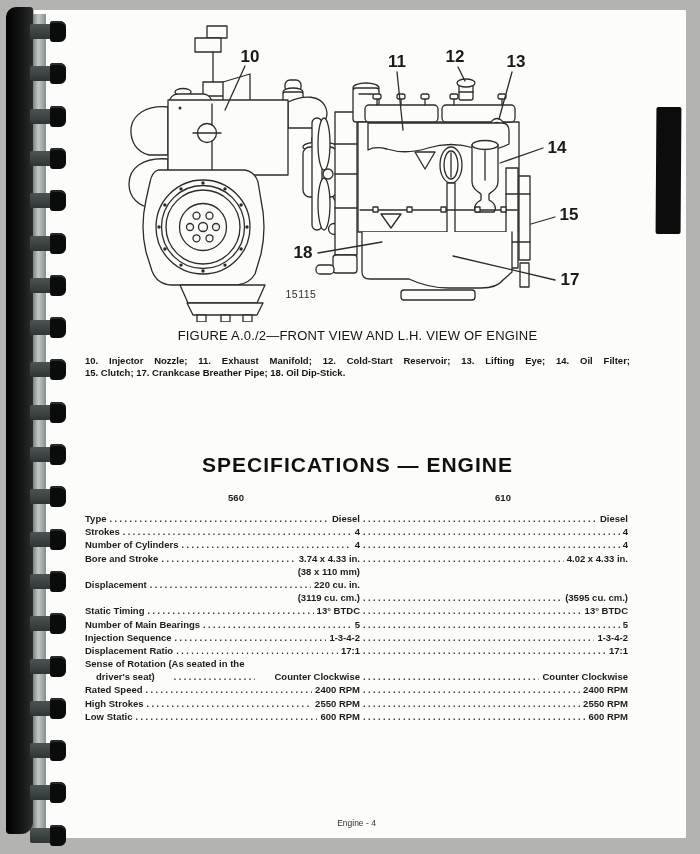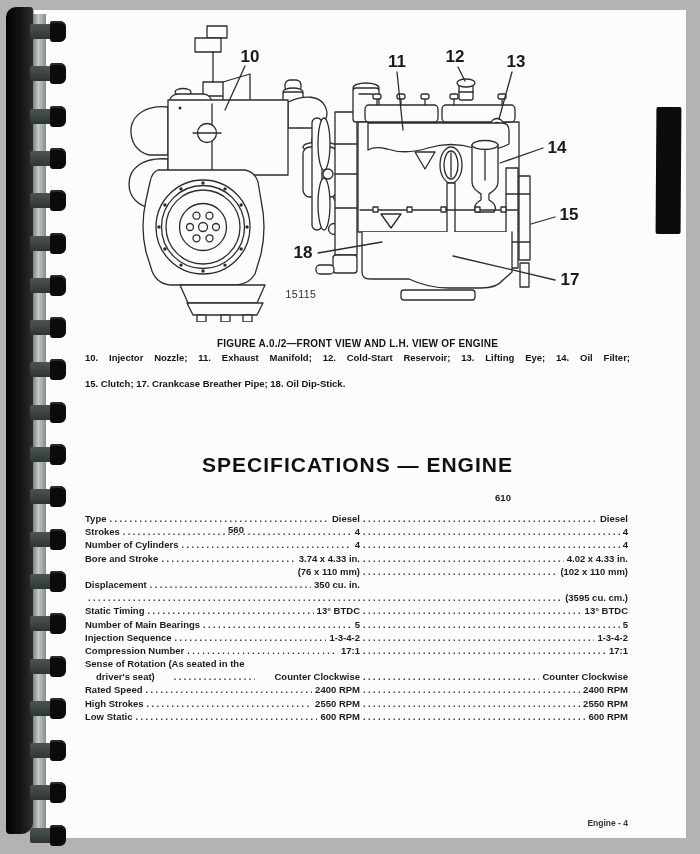--- a/index.html
+++ b/index.html
@@ -23,43 +23,43 @@
   .figure-svg{position:absolute;left:51px;top:12px;}
   .figure-svg path,.figure-svg rect,.figure-svg circle,.figure-svg ellipse,.figure-svg line,.figure-svg polygon{
     stroke:#2c2c2c;stroke-width:1.3;fill:none;stroke-linejoin:round;stroke-linecap:round;}
   .figure-svg .f{fill:#fcfcfa;}
   .figure-svg .dk{fill:#2c2c2c;stroke:none;}
   .figure-svg text{stroke:none;fill:#191919;font-family:"Liberation Sans",sans-serif;
     font-weight:bold;font-size:17px;}
   .figure-svg text.fig-num{font-size:10.5px;font-weight:normal;letter-spacing:.5px;fill:#2e2e2e;}
   
   .caption{position:absolute;left:51px;top:318px;width:545px;color:#141414;}
-  .caption-title{text-align:center;font-size:10px;font-weight:bold;letter-spacing:.2px;margin-top:10px;}
-  .caption-line1{margin-top:3px;font-size:9.5px;font-weight:bold;text-align:justify;text-align-last:justify;}
-  .caption-line2{font-size:9.5px;font-weight:bold;margin-top:15px;}
+  .caption-title{text-align:center;font-size:13px;font-weight:normal;letter-spacing:.2px;}
+  .caption-line1{margin-top:12px;font-size:9.5px;font-weight:bold;text-align:justify;text-align-last:justify;}
+  .caption-line2{font-size:9.5px;font-weight:bold;margin-top:1px;}
   
   .specs-title{position:absolute;left:51px;top:443px;width:545px;margin:0;text-align:center;
     font-size:21px;font-weight:bold;letter-spacing:1px;color:#101010;}
   .col-headers{position:absolute;left:51px;top:482px;width:545px;height:12px;
     font-size:9.5px;font-weight:bold;color:#1b1b1b;}
   .col-headers span{position:absolute;transform:translateX(-50%);}
-  .col-560{left:151px;margin-top:32px;} .col-610{left:418px;}
+  .col-560{left:151px;} .col-610{left:418px;}
   .spec-table{position:absolute;left:51px;top:502px;width:543px;font-size:9.5px;color:#1c1c1c;}
   .spec-row{display:flex;height:13.2px;line-height:13.2px;font-weight:bold;}
   .cell1{display:flex;width:275px;min-width:0;align-items:baseline;}
   .cell1.indent{padding-left:11px;width:264px;gap:16px;}
   .cell2{display:flex;flex:1;min-width:0;align-items:baseline;}
   .spec-label{white-space:nowrap;}
   .val{white-space:nowrap;}
   .dots{flex:1;min-width:0;overflow:hidden;white-space:nowrap;margin:0 3px;color:#2a2a2a;}
   .dots::after{content:"..............................................................................................................................................";
     letter-spacing:2.5px;font-size:9px;}
   .dots.blank::after{content:"";}
-  .page-footer{position:absolute;left:51px;top:808px;width:543px;text-align:right;
-    font-size:8.5px;color:#333;font-weight:bold;}
+  .page-footer{position:absolute;left:51px;top:808px;width:543px;text-align:center;
+    font-size:8.5px;color:#333;}
 </style>
 </head>
 <body>
 
 <div class="surface">
 
   <div class="paper">
 
     <svg class="figure-svg" width="560" height="300" viewBox="0 0 560 300">
 
@@ -283,35 +283,36 @@
           </span>
           <span class="cell2">
             <span class="dots"></span>
             <span class="val">4.02 x 4.33 in.</span>
           </span>
         </div>
         <div class="spec-row">
           <span class="cell1">
             <span class="spec-label"></span>
             <span class="dots blank"></span>
-            <span class="val">(76 x 110 mm)</span>
-          </span>
-          <span class="cell2">
-            <span class="dots"></span>
-            <span class="val">(102 x 110 mm)</span>
+            <span class="val">(38 x 110 mm)</span>
           </span>
         </div>
         <div class="spec-row">
           <span class="cell1">
             <span class="spec-label">Displacement</span>
             <span class="dots"></span>
-            <span class="val">350 cu. in.</span>
-          </span>
-        </div>
-        <div class="spec-row">
+            <span class="val">220 cu. in.</span>
+          </span>
+        </div>
+        <div class="spec-row">
+          <span class="cell1">
+            <span class="spec-label"></span>
+            <span class="dots blank"></span>
+            <span class="val">(3119 cu. cm.)</span>
+          </span>
           <span class="cell2">
             <span class="dots"></span>
             <span class="val">(3595 cu. cm.)</span>
           </span>
         </div>
         <div class="spec-row">
           <span class="cell1">
             <span class="spec-label">Static Timing</span>
             <span class="dots"></span>
             <span class="val">13° BTDC</span>
@@ -338,21 +339,21 @@
             <span class="dots"></span>
             <span class="val">1-3-4-2</span>
           </span>
           <span class="cell2">
             <span class="dots"></span>
             <span class="val">1-3-4-2</span>
           </span>
         </div>
         <div class="spec-row">
           <span class="cell1">
-            <span class="spec-label">Compression Number</span>
+            <span class="spec-label">Displacement Ratio</span>
             <span class="dots"></span>
             <span class="val">17:1</span>
           </span>
           <span class="cell2">
             <span class="dots"></span>
             <span class="val">17:1</span>
           </span>
         </div>
         <div class="spec-row">
           <span class="spec-label">Sense of Rotation (As seated in the</span>

